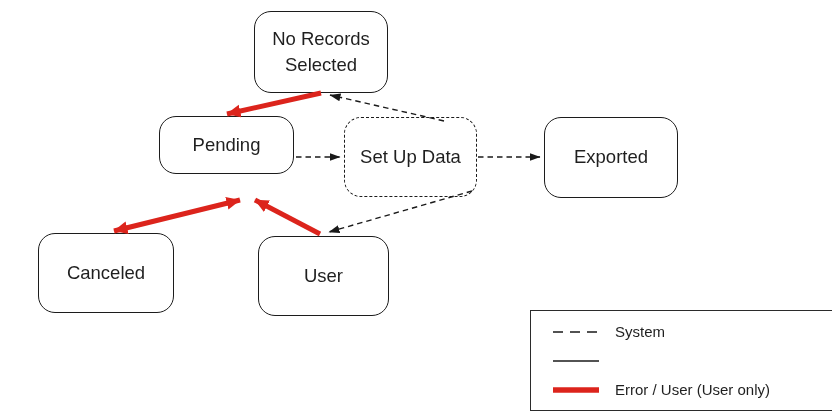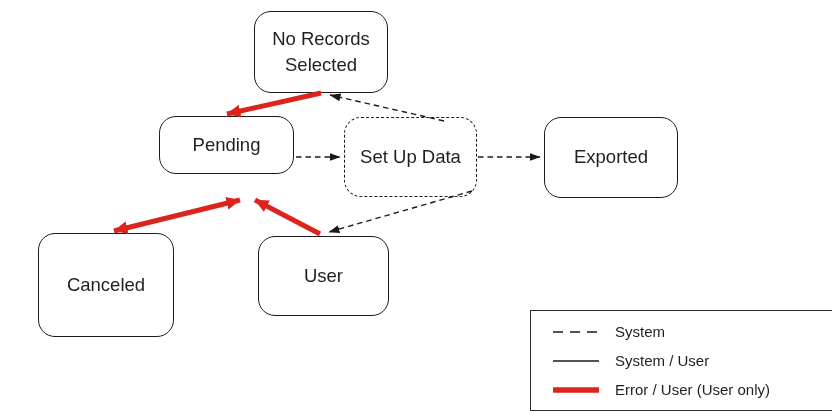--- a/index.html
+++ b/index.html
@@ -86,21 +86,21 @@
       </div>
       <div class="node" style="left: 143px; top: 116px; width: 135px; height: 58px;">
         <span>Pending</span>
       </div>
       <div class="node" style="left: 528px; top: 117px; width: 134px; height: 81px;">
         <span>Exported</span>
       </div>
       <div class="node dashed" style="left: 328px; top: 117px; width: 133px; height: 80px;">
         <span>Set Up Data</span>
       </div>
-      <div class="node" style="left: 22px; top: 233px; width: 136px; height: 104px;">
+      <div class="node" style="left: 22px; top: 233px; width: 136px; height: 80px;">
         <span>Canceled</span>
       </div>
       <div class="node" style="left: 242px; top: 236px; width: 131px; height: 80px;">
         <span>User</span>
       </div>
     </div>
 
   <svg id="edge-layer" width="832" height="418" viewBox="0 0 832 418">
     <defs>
       <marker id="arrow-black" markerUnits="userSpaceOnUse" markerWidth="12" markerHeight="9" refX="10.5" refY="4" orient="auto">
@@ -126,21 +126,20 @@
     <div class="legend-row">
       <svg width="48" height="8">
         <line x1="1" y1="4" x2="47" y2="4" stroke="#1a1a1a" stroke-width="1.6" stroke-dasharray="10 7"></line>
       </svg>
       <span class="legend-label">System</span>
     </div>
     <div class="legend-row">
       <svg width="48" height="8">
         <line x1="1" y1="4" x2="47" y2="4" stroke="#1a1a1a" stroke-width="1.4"></line>
       </svg>
-      <span class="legend-label">System / User</span>
     </div>
     <div class="legend-row">
       <svg width="48" height="8">
         <line x1="1" y1="4" x2="47" y2="4" class="red-swatch" stroke="#dc241c" stroke-width="5.5"></line>
       </svg>
       <span class="legend-label">Error / User (User only)</span>
     </div>
   </div>
 
 </div>

